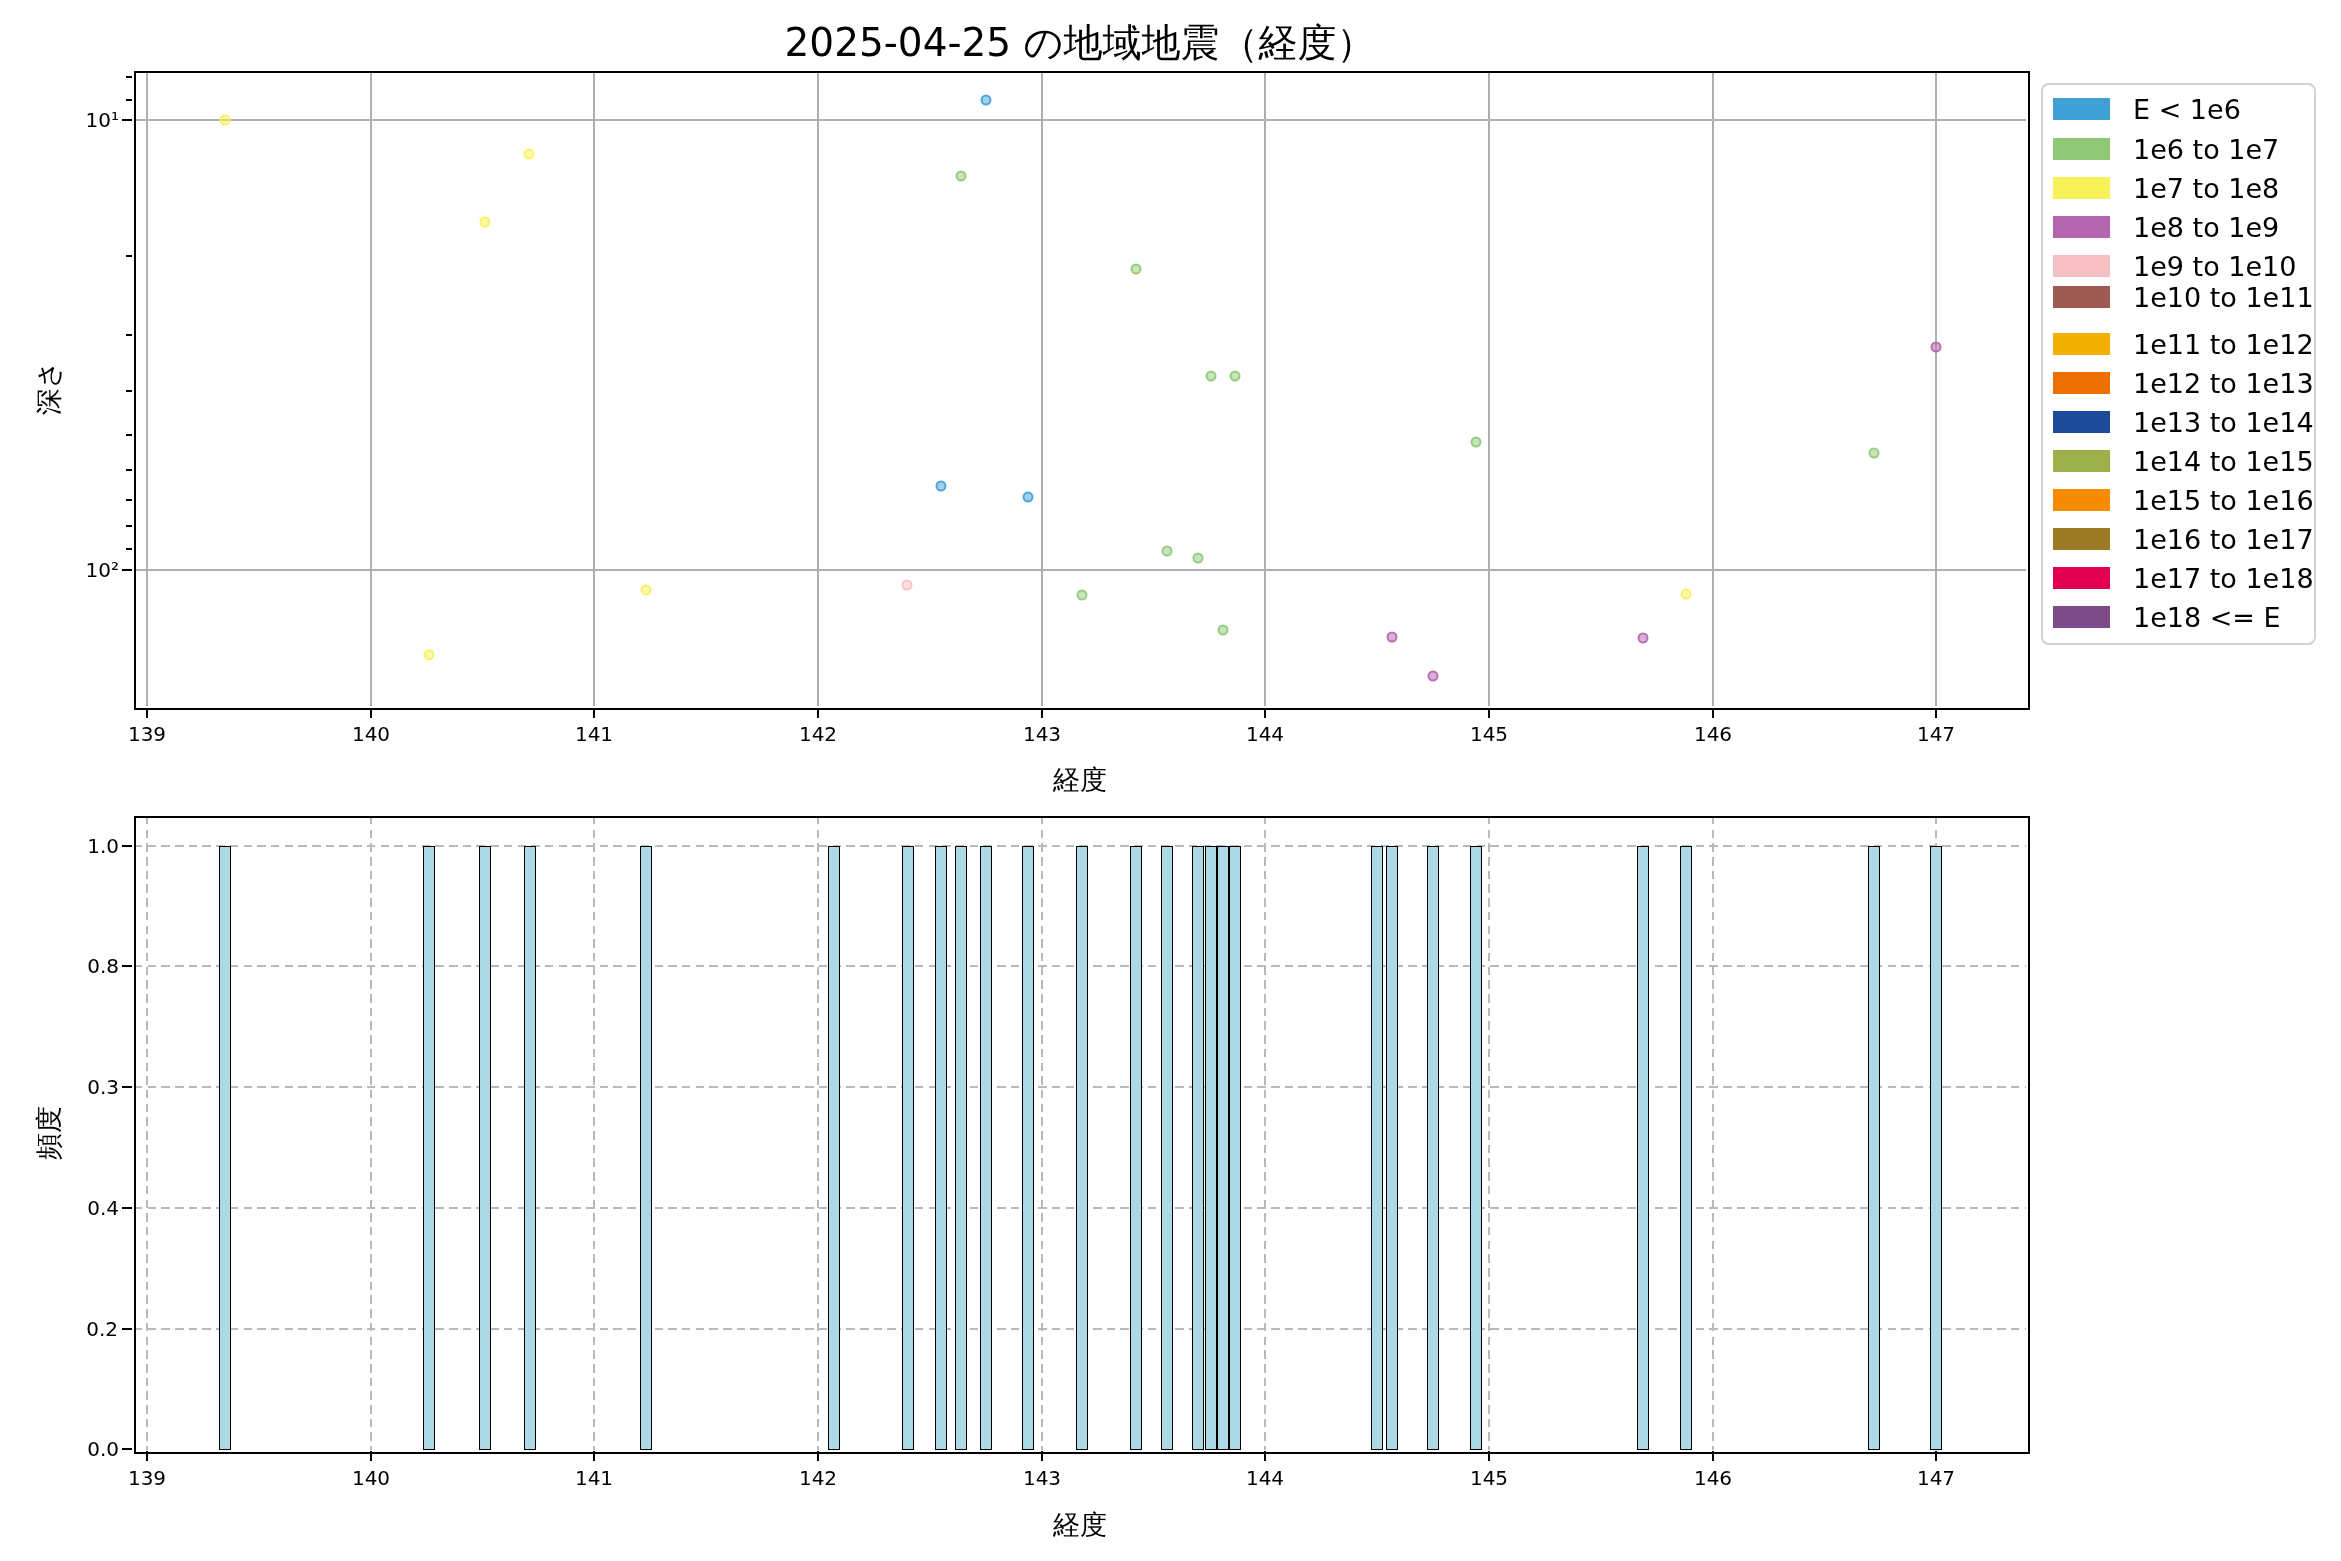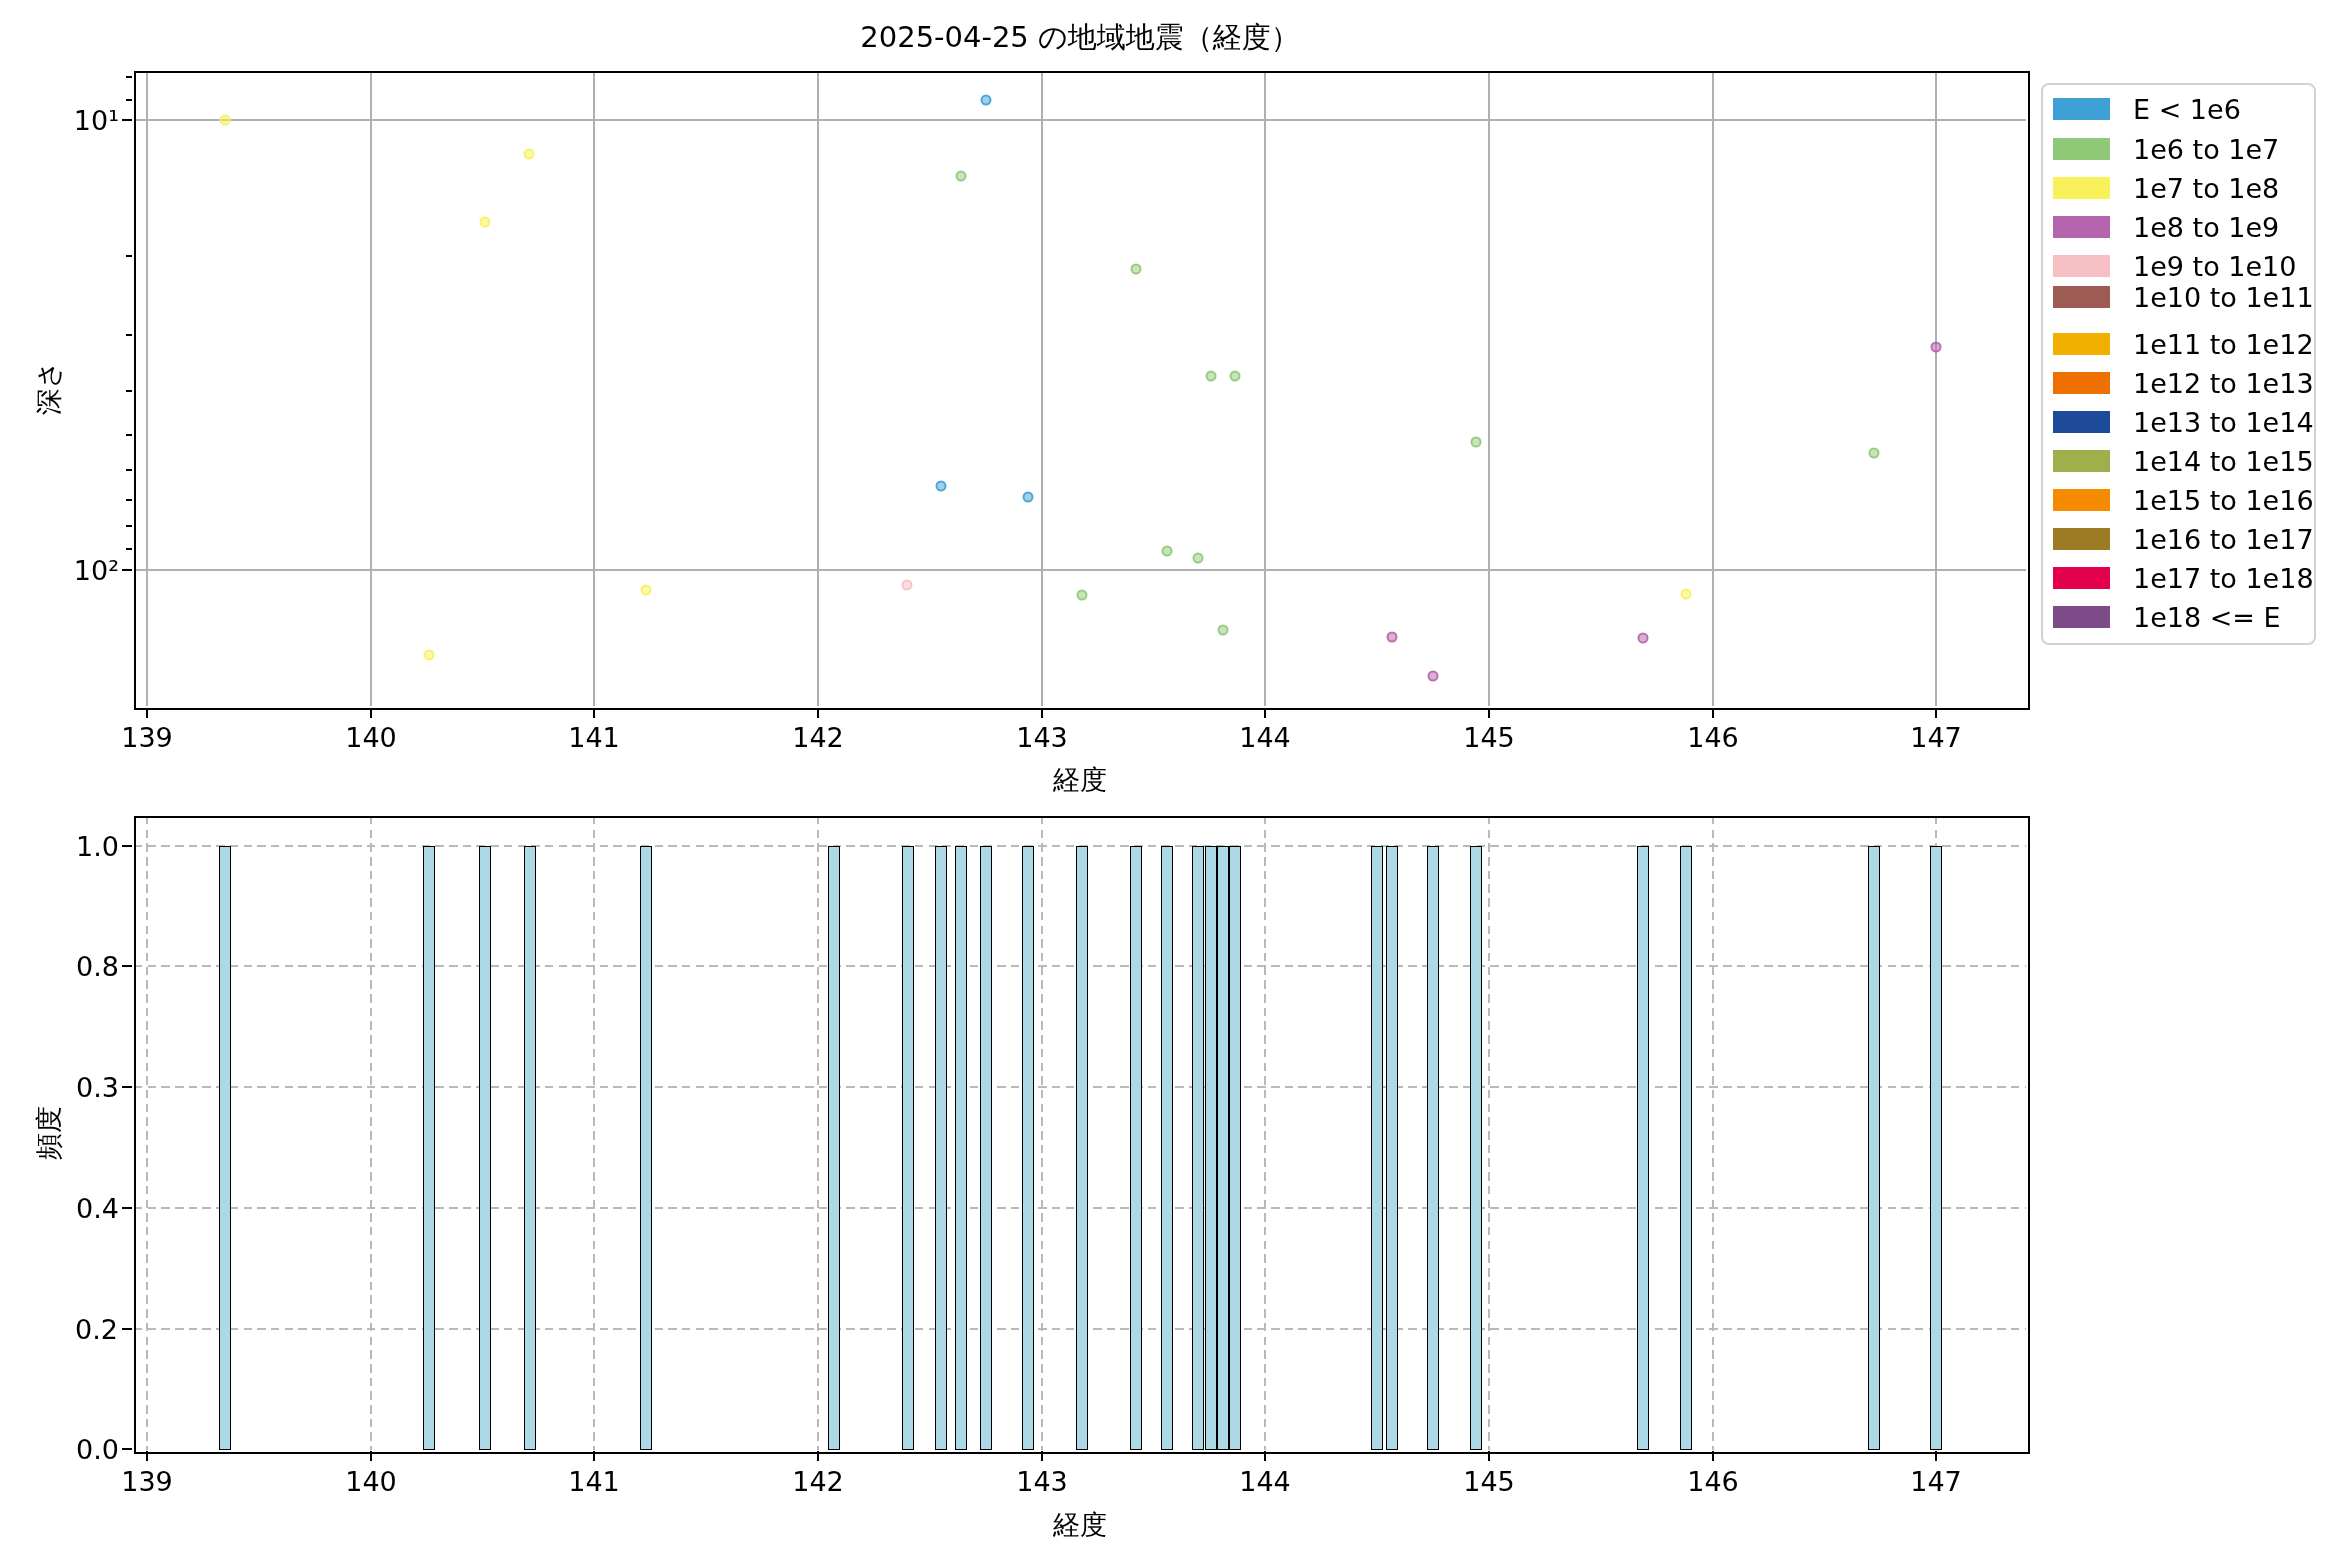--- a/index.html
+++ b/index.html
@@ -8,27 +8,27 @@
   .axes-box{position:absolute;border:2px solid #000;background:transparent;z-index:30;pointer-events:none;}
   .gridline{position:absolute;z-index:5;}
   .grid-solid-h{height:2px;background:#b0b0b0;}
   .grid-solid-v{width:2px;background:#b0b0b0;}
   .grid-dash-h{height:2px;background:repeating-linear-gradient(90deg,#b9b9b9 0 8.5px,transparent 8.5px 13.7px);}
   .grid-dash-v{width:2px;background:repeating-linear-gradient(180deg,#b9b9b9 0 8.5px,transparent 8.5px 13.7px);}
   .tick{position:absolute;background:#000;z-index:35;}
   .tick-x{width:2px;height:9.8px;}
   .tick-y{height:2px;width:9.8px;}
   .tick-y-minor{height:2px;width:5.9px;}
-  .ticklabel{position:absolute;font-size:27px;line-height:1;white-space:nowrap;z-index:40;}
+  .ticklabel{position:absolute;font-size:20px;line-height:1;white-space:nowrap;z-index:40;}
   .ticklabel.center{transform:translate(-50%,0);}
   .ticklabel.right{transform:translate(-100%,-50%);}
   .axis-label{position:absolute;font-size:27px;line-height:1;white-space:nowrap;z-index:40;}
   .axis-label.center{transform:translate(-50%,0);}
   .axis-label.vert{transform:translate(-50%,-50%) rotate(-90deg);}
-  #title{position:absolute;font-size:29px;line-height:1;transform:translate(-50%,0);white-space:nowrap;z-index:40;}
+  #title{position:absolute;font-size:39px;line-height:1;transform:translate(-50%,0);white-space:nowrap;z-index:40;}
   .point{position:absolute;border-radius:50%;box-sizing:border-box;width:11px;height:11px;transform:translate(-50%,-50%);z-index:20;}
   .bar{position:absolute;box-sizing:border-box;background:#ADD8E6;border:1.6px solid #000;z-index:20;}
   #legend{position:absolute;left:2041px;top:83px;width:271px;height:558px;background:#fff;
           border:2px solid #d2d2d2;border-radius:7.8px;z-index:50;}
   .legend-row{position:absolute;left:0;width:100%;height:39px;}
   .legend-swatch{position:absolute;left:10.4px;top:8.5px;width:57px;height:22px;}
   .legend-label{position:absolute;left:90px;top:19.5px;transform:translate(0,-50%);font-size:27px;line-height:1;white-space:nowrap;}
 </style>
 </head>
 <body>

